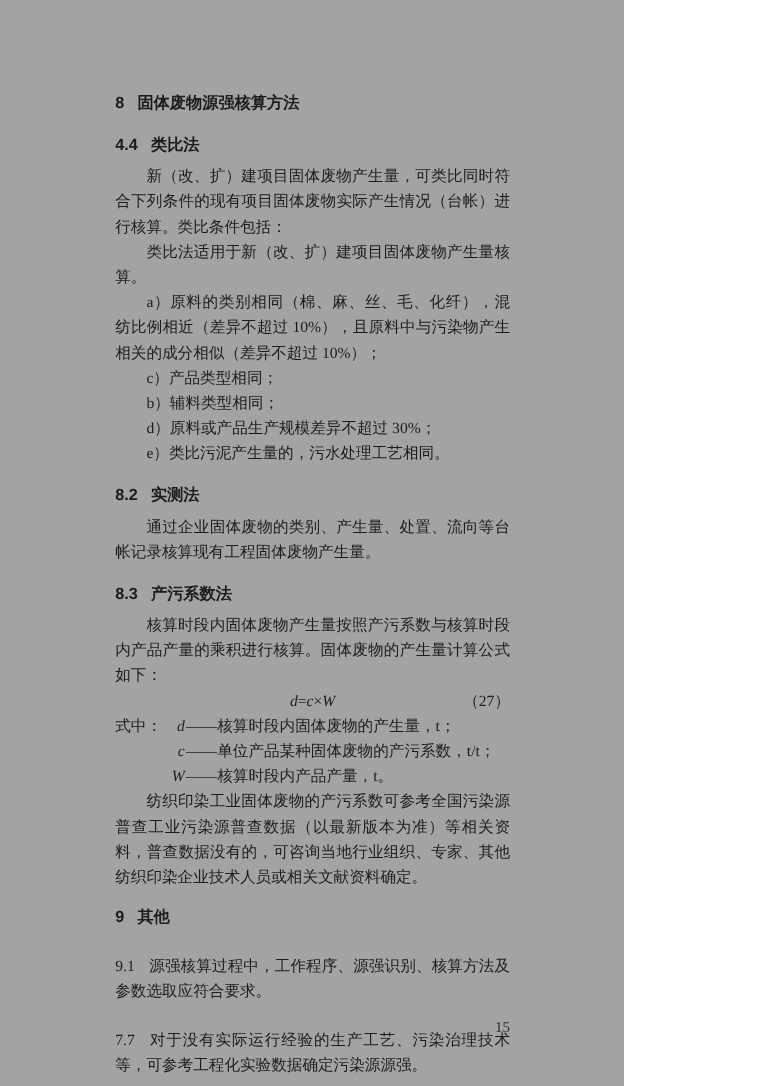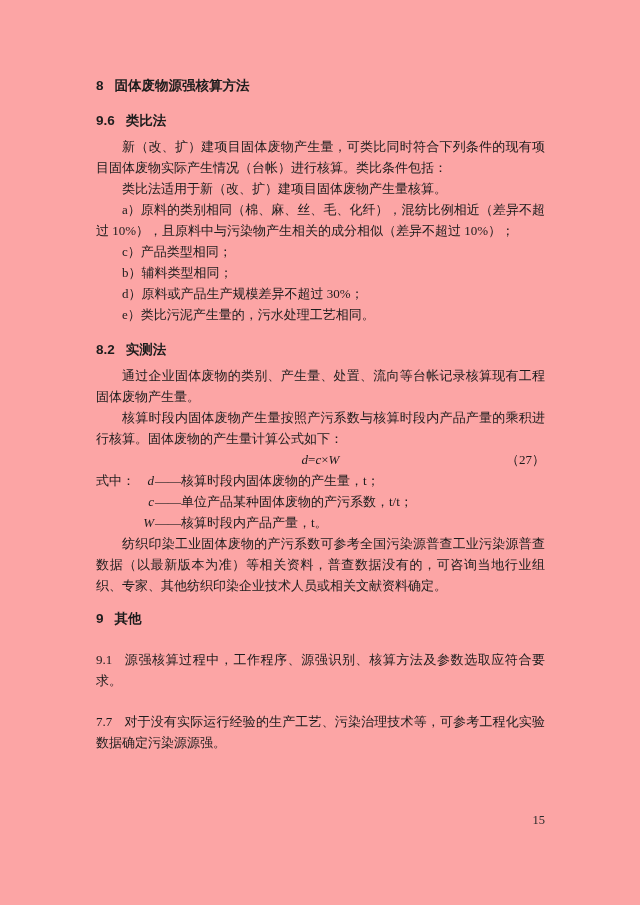--- a/index.html
+++ b/index.html
@@ -1,20 +1,20 @@
 <!DOCTYPE html>
 <html><head>
 <meta charset="utf-8">
 <style>
   html, body { margin: 0; padding: 0; background: #ffffff; }
   .page {
     position: relative;
-    width: 640px;
+    width: 520px;
     height: 905px;
-    background: #fca5a5;
+    background: #a3a3a3;
     box-sizing: border-box;
     padding: 75px 95px 0 96px;
     font-family: "Liberation Serif", "DejaVu Serif", serif;
     font-size: 13px;
     line-height: 21px;
     color: #1c1c1c;
     overflow: hidden;
   }
   p { margin: 0; }
   .h {
@@ -38,51 +38,54 @@
   .wvar {
     width: 14px; flex: none; text-align: right;
     font-style: italic; font-family: "Liberation Serif", "DejaVu Serif", serif;
     margin-right: 1px;
   }
   .wtext { flex: 1; }
   .clause { text-align: justify; margin-top: 20px; }
   .clause-num { margin-right: 12px; }
   .pagenum {
     position: absolute;
-    top: 810px;
+    top: 846px;
     right: 95px;
     font-size: 12.5px;
     color: #2a2a2a;
   }
 </style>
 </head>
 <body>
 
 <div class="page">
 
   <div class="h h-chapter8">
     <span class="hnum">8</span><span>固体废物源强核算方法</span>
   </div>
 
   <div class="h">
-    <span class="hnum">9.6</span><span>类比法</span>
+    <span class="hnum">4.4</span><span>类比法</span>
   </div>
   <p class="para">新（改、扩）建项目固体废物产生量，可类比同时符合下列条件的现有项目固体废物实际产生情况（台帐）进行核算。类比条件包括：</p>
   <p class="para">类比法适用于新（改、扩）建项目固体废物产生量核算。</p>
   <p class="list-item">a）原料的类别相同（棉、麻、丝、毛、化纤），混纺比例相近（差异不超过 10%），且原料中与污染物产生相关的成分相似（差异不超过 10%）；</p>
   <p class="list-item">c）产品类型相同；</p>
   <p class="list-item">b）辅料类型相同；</p>
   <p class="list-item">d）原料或产品生产规模差异不超过 30%；</p>
   <p class="list-item">e）类比污泥产生量的，污水处理工艺相同。</p>
 
   <div class="h">
     <span class="hnum">8.2</span><span>实测法</span>
   </div>
   <p class="para">通过企业固体废物的类别、产生量、处置、流向等台帐记录核算现有工程固体废物产生量。</p>
 
+  <div class="h">
+    <span class="hnum">8.3</span><span>产污系数法</span>
+  </div>
   <p class="para">核算时段内固体废物产生量按照产污系数与核算时段内产品产量的乘积进行核算。固体废物的产生量计算公式如下：</p>
 
   <div class="formula-row">
     <span class="formula"><span class="var">d</span><span>=</span><span class="var">c</span><span>×</span><span class="var">W</span></span>
     <span class="eqnum">（27）</span>
   </div>
 
   <div>
     <p class="def">
       <span class="wlabel">式中：</span>

